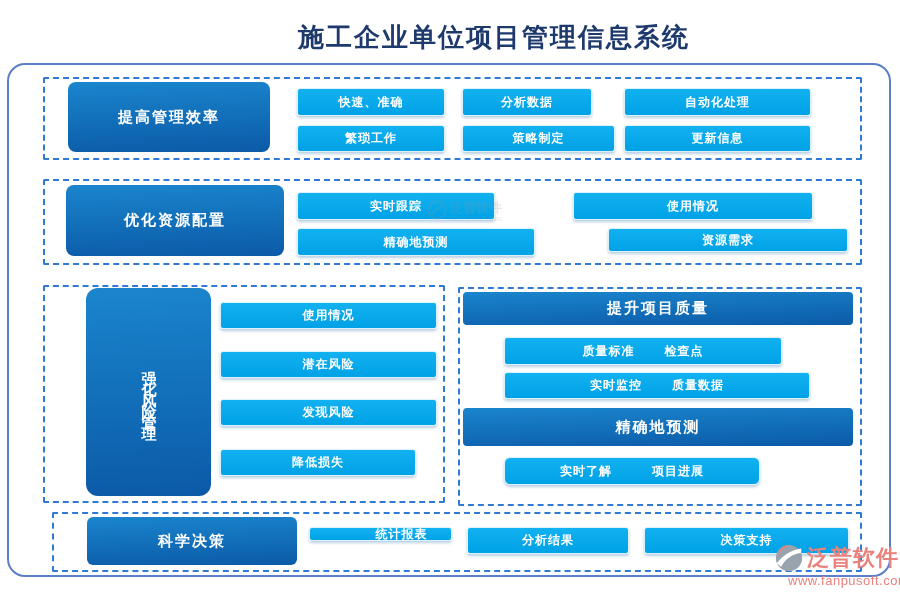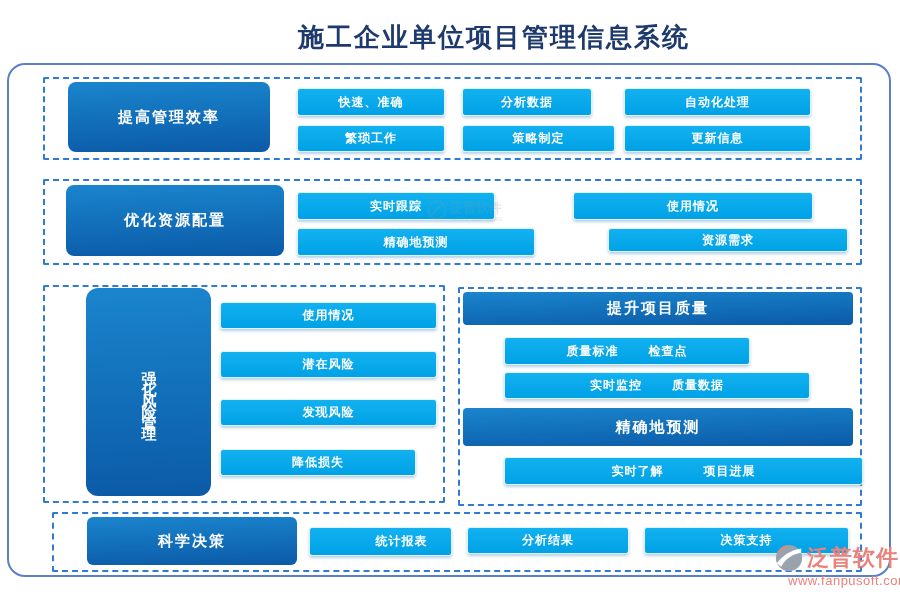--- a/index.html
+++ b/index.html
@@ -53,25 +53,25 @@
   .b21{left:252px;top:11px;width:198px;height:28px;}
   .b22{left:528px;top:11px;width:240px;height:28px;}
   .b23{left:252px;top:47px;width:238px;height:28px;}
   .b24{left:528px;top:47px;width:240px;height:24px;margin-left:35px;}
   
   .b31{left:175px;top:15px;width:217px;height:27px;}
   .b32{left:175px;top:64px;width:217px;height:27px;}
   .b33{left:175px;top:112px;width:217px;height:27px;}
   .b34{left:175px;top:162px;width:196px;height:27px;text-align:center;}
   
-  .bq1{left:44px;top:48px;width:246px;height:28px;gap:30px;}
+  .bq1{left:44px;top:48px;width:278px;height:28px;gap:30px;}
   .bq2{left:44px;top:83px;width:306px;height:27px;gap:30px;}
-  .bc1{left:44px;top:168px;width:359px;height:28px;gap:40px;}
+  .bc1{left:44px;top:168px;width:256px;height:28px;gap:40px;border-radius:6px;}
   
-  .b41{left:255px;top:13px;width:143px;height:29px;padding-left:42px;}
+  .b41{left:255px;top:13px;width:143px;height:14px;padding-left:42px;}
   .b42{left:413px;top:13px;width:162px;height:27px;}
   .b43{left:590px;top:13px;width:205px;height:27px;}
   
   .wm{
     position:absolute;left:775px;top:544px;display:flex;align-items:center;gap:4px;
     flex-direction:row;z-index:5;
   }
   .wm-text{color:#e9827d;font-size:22px;font-weight:bold;letter-spacing:1px;line-height:1;}
   .wm-url{position:absolute;left:788px;top:573px;color:#e9827d;font-size:13px;letter-spacing:.5px;}
   .wm-center{

